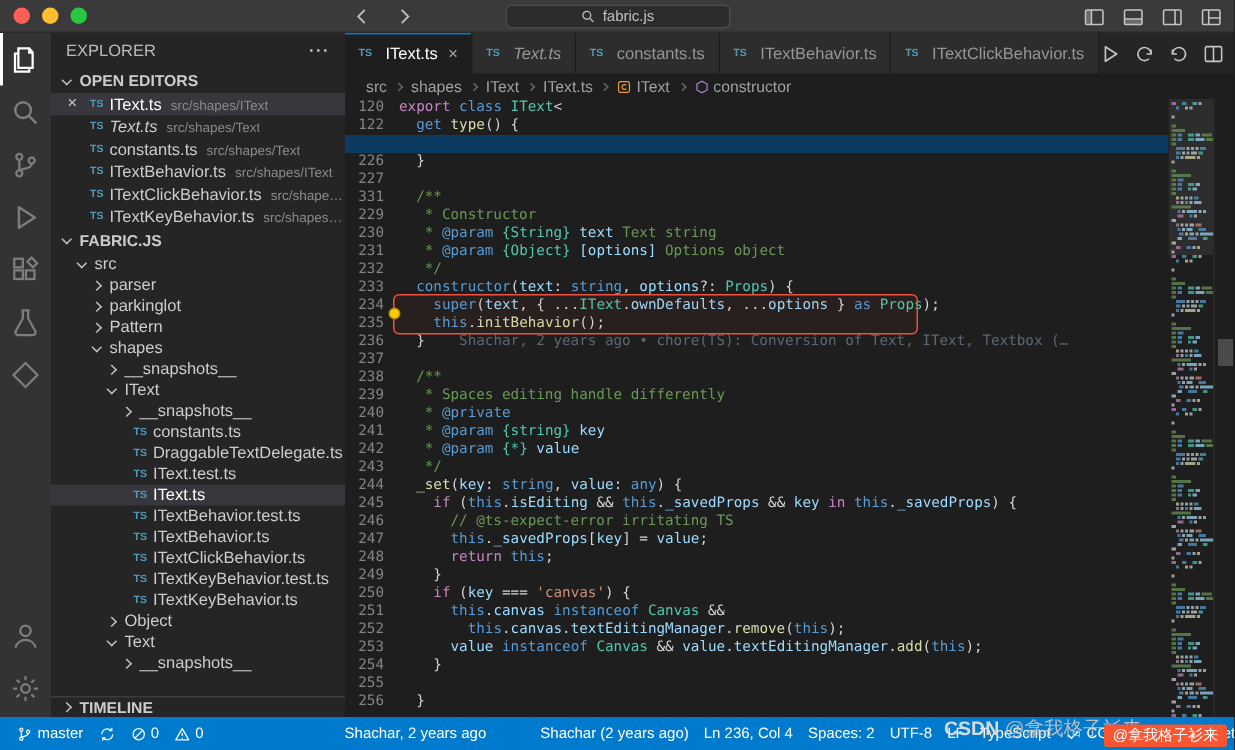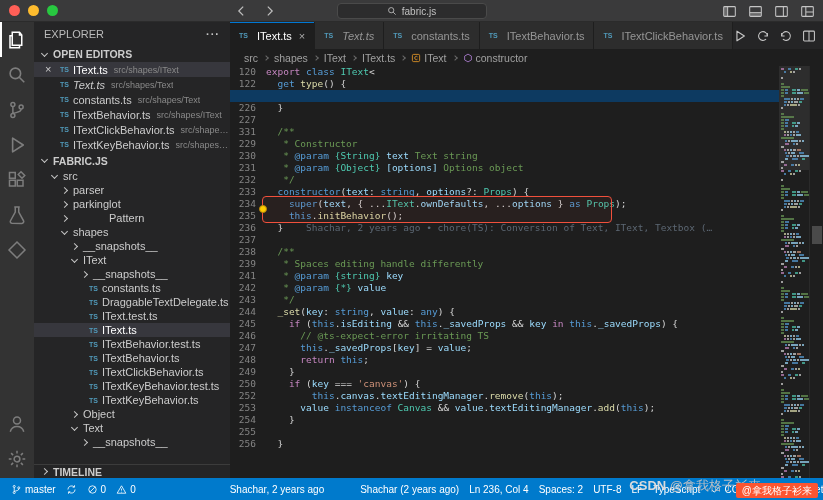--- a/index.html
+++ b/index.html
@@ -309,21 +309,21 @@
             <span>src</span>
           </div>
           <div class="tree-row" style="padding-left: 24px;">
             <span class="chev"></span>
             <span>parser</span>
           </div>
           <div class="tree-row" style="padding-left: 24px;">
             <span class="chev"></span>
             <span>parkinglot</span>
           </div>
-          <div class="tree-row" style="padding-left: 24px; gap: 36px;">
+          <div class="tree-row" style="padding-left: 24px;">
             <span class="chev"></span>
             <span>Pattern</span>
           </div>
           <div class="tree-row" style="padding-left: 24px;">
             <span class="chev down"></span>
             <span>shapes</span>
           </div>
           <div class="tree-row" style="padding-left: 34px;">
             <span class="chev"></span>
             <span>__snapshots__</span>
@@ -544,20 +544,24 @@
             </div>
             <div class="cl">
               <span class="ln">238</span>
               <span class="txt"><span class="tk-cm">  /**</span></span>
             </div>
             <div class="cl">
               <span class="ln">239</span>
               <span class="txt"><span class="tk-cm">   * Spaces editing handle differently</span></span>
             </div>
             <div class="cl">
+              <span class="ln">240</span>
+              <span class="txt"><span class="tk-cm">   * </span><span class="tk-ct">@private</span></span>
+            </div>
+            <div class="cl">
               <span class="ln">241</span>
               <span class="txt"><span class="tk-cm">   * </span><span class="tk-ct">@param</span><span class="tk-cm"> </span><span class="tk-cy">{string}</span><span class="tk-cv"> key</span></span>
             </div>
             <div class="cl">
               <span class="ln">242</span>
               <span class="txt"><span class="tk-cm">   * </span><span class="tk-ct">@param</span><span class="tk-cm"> </span><span class="tk-cy">{*}</span><span class="tk-cv"> value</span></span>
             </div>
             <div class="cl">
               <span class="ln">243</span>
               <span class="txt"><span class="tk-cm">   */</span></span>
@@ -582,20 +586,24 @@
               <span class="ln">248</span>
               <span class="txt"><span class="tk-pn">      </span><span class="tk-kw">return</span><span class="tk-pn"> </span><span class="tk-kw2">this</span><span class="tk-pn">;</span></span>
             </div>
             <div class="cl">
               <span class="ln">249</span>
               <span class="txt"><span class="tk-pn">    }</span></span>
             </div>
             <div class="cl">
               <span class="ln">250</span>
               <span class="txt"><span class="tk-pn">    </span><span class="tk-kw">if</span><span class="tk-pn"> (</span><span class="tk-vr">key</span><span class="tk-pn"> === </span><span class="tk-str">'canvas'</span><span class="tk-pn">) {</span></span>
+            </div>
+            <div class="cl">
+              <span class="ln">251</span>
+              <span class="txt"><span class="tk-pn">      </span><span class="tk-kw2">this</span><span class="tk-pn">.</span><span class="tk-vr">canvas</span><span class="tk-pn"> </span><span class="tk-kw2">instanceof</span><span class="tk-pn"> </span><span class="tk-typ">Canvas</span><span class="tk-pn"> &amp;&amp;</span></span>
             </div>
             <div class="cl">
               <span class="ln">252</span>
               <span class="txt"><span class="tk-pn">        </span><span class="tk-kw2">this</span><span class="tk-pn">.</span><span class="tk-vr">canvas</span><span class="tk-pn">.</span><span class="tk-vr">textEditingManager</span><span class="tk-pn">.</span><span class="tk-fn">remove</span><span class="tk-pn">(</span><span class="tk-kw2">this</span><span class="tk-pn">);</span></span>
             </div>
             <div class="cl">
               <span class="ln">253</span>
               <span class="txt"><span class="tk-pn">      </span><span class="tk-vr">value</span><span class="tk-pn"> </span><span class="tk-kw2">instanceof</span><span class="tk-pn"> </span><span class="tk-typ">Canvas</span><span class="tk-pn"> &amp;&amp; </span><span class="tk-vr">value</span><span class="tk-pn">.</span><span class="tk-vr">textEditingManager</span><span class="tk-pn">.</span><span class="tk-fn">add</span><span class="tk-pn">(</span><span class="tk-kw2">this</span><span class="tk-pn">);</span></span>
             </div>
             <div class="cl">

